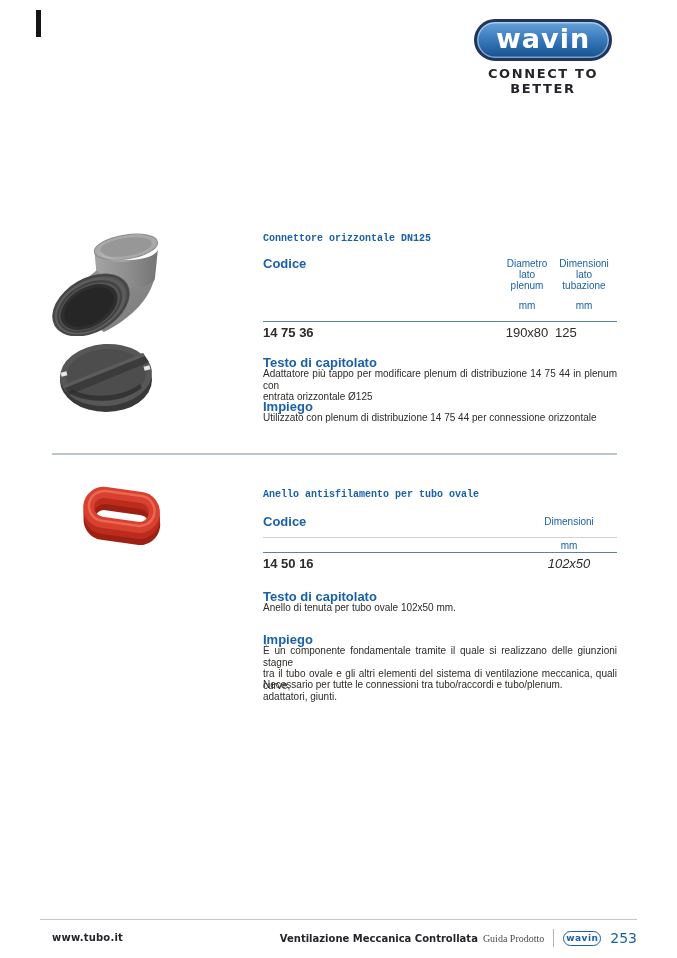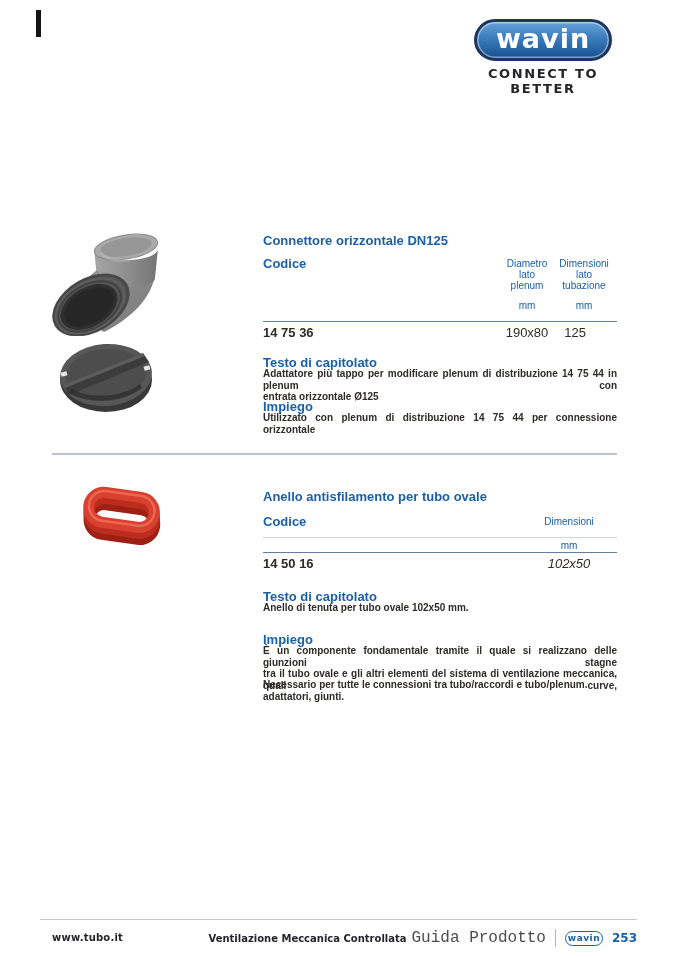--- a/index.html
+++ b/index.html
@@ -6,26 +6,26 @@
   body{
     width:677px;height:958px;background:#ffffff;position:relative;
     font-family:"Liberation Sans",sans-serif;overflow:hidden;
     -webkit-font-smoothing:antialiased;
   }
   .abs{position:absolute;}
   .blue{color:#1a60a8;}
   .bold{font-weight:700;}
   .t10{font-size:13px;line-height:11.5px;}
   .body-ink{color:#2e2b28;}
-  .sec-title{font-size:13px;font-weight:700;color:#1a60a8;}
+  .sec-title{font-size:10px;font-weight:700;color:#1a60a8;font-family:Liberation Mono, monospace;}
   .col-head{font-size:10px;line-height:11px;color:#1a60a8;text-align:center;}
   .rule{height:1px;background:#61809e;}
   .rule-light{height:1px;background:#ccd5dc;}
   .divider{height:2px;background:#b9c6d2;}
-  .para{font-size:10px;line-height:11.5px;color:#2e2b28;font-weight:bold;}
+  .para{font-size:10px;line-height:11.5px;color:#2e2b28;}
   .just .tline{text-align:justify;text-align-last:justify;}
   .just .tline.last{text-align-last:left;}
   .center .tline{text-align:center;}
   .logo-pill{
     width:100%;height:100%;box-sizing:border-box;
     border:3px solid #20355e;border-radius:22px;
     background:linear-gradient(#67a2d8 0%, #3c7cbe 45%, #14518f 100%);
     box-shadow:inset 0 0 0 1.5px rgba(255,255,255,.45);
     display:flex;align-items:center;justify-content:center;
     color:#ffffff;font-family:"DejaVu Sans",sans-serif;font-weight:700;
@@ -39,23 +39,23 @@
     width:38px;height:15px;box-sizing:border-box;border:1.5px solid #1a60a8;
     border-radius:9px;display:flex;align-items:center;justify-content:center;
     color:#1a60a8;font-family:"DejaVu Sans",sans-serif;font-weight:700;
     font-size:9px;letter-spacing:.5px;padding-bottom:1px;
   }
   .footer-right{
     position:absolute;right:40px;top:928px;height:20px;
     display:flex;align-items:center;gap:9px;
   }
   .vmc-bold{font-size:10px;font-weight:700;color:#26242b;font-family:"DejaVu Sans",sans-serif;}
-  .vmc-reg{font-size:16px;color:#4c4c4c;font-family:Liberation Mono, monospace;margin-left:-4px;}
+  .vmc-reg{font-size:10px;color:#4c4c4c;font-family:Liberation Serif, serif;margin-left:-4px;}
   .vdiv{width:1px;height:18px;background:#b5b5b5;}
-  .pagenum{font-size:12px;font-weight:700;color:#1a60a8;font-family:"DejaVu Sans",sans-serif;}
+  .pagenum{font-size:14px;font-weight:400;color:#1a60a8;font-family:"DejaVu Sans",sans-serif;}
   .site{font-size:10px;font-weight:700;color:#26242b;letter-spacing:.2px;font-family:"DejaVu Sans",sans-serif;}
   .print-mark{background:#141414;}
   .footer-rule{height:1px;background:#c6c6c6;}
 </style>
 </head>
 <body>
 
 <div class="abs print-mark" style="left:36px;top:10px;width:5px;height:27px;"></div>
 
 <div class="abs" style="left:474px;top:19px;width:138px;height:42px;">
@@ -115,21 +115,21 @@
     <div class="tline">Dimensioni</div>
     <div class="tline">lato</div>
     <div class="tline last">tubazione</div>
   </div>
 <div class="abs col-head" style="left:494px;top:300px;width:66px;">mm</div>
 <div class="abs col-head" style="left:551px;top:300px;width:66px;">mm</div>
 <div class="abs rule" style="left:263px;top:321px;width:354px;"></div>
 
 <div class="abs t10 bold body-ink" style="left:263px;top:327px;">14 75 36</div>
 <div class="abs t10 body-ink" style="left:494px;top:327px;width:66px;text-align:center;">190x80</div>
-<div class="abs t10 body-ink" style="left:520px;top:327px;width:66px;text-align:right;">125</div>
+<div class="abs t10 body-ink" style="left:555px;top:327px;width:66px;text-align:left;">125</div>
 
 <div class="abs t10 blue bold" style="left:263px;top:357px;">Testo di capitolato</div>
 <div class="abs para just" style="left:263px;top:368px;width:354px;">
     <div class="tline">Adattatore più tappo per modificare plenum di distribuzione 14 75 44 in plenum con</div>
     <div class="tline last">entrata orizzontale Ø125</div>
   </div>
 
 <div class="abs t10 blue bold" style="left:263px;top:401px;">Impiego</div>
 <div class="abs para just" style="left:263px;top:412px;width:354px;">
     <div class="tline last">Utilizzato con plenum di distribuzione 14 75 44 per connessione orizzontale</div>

